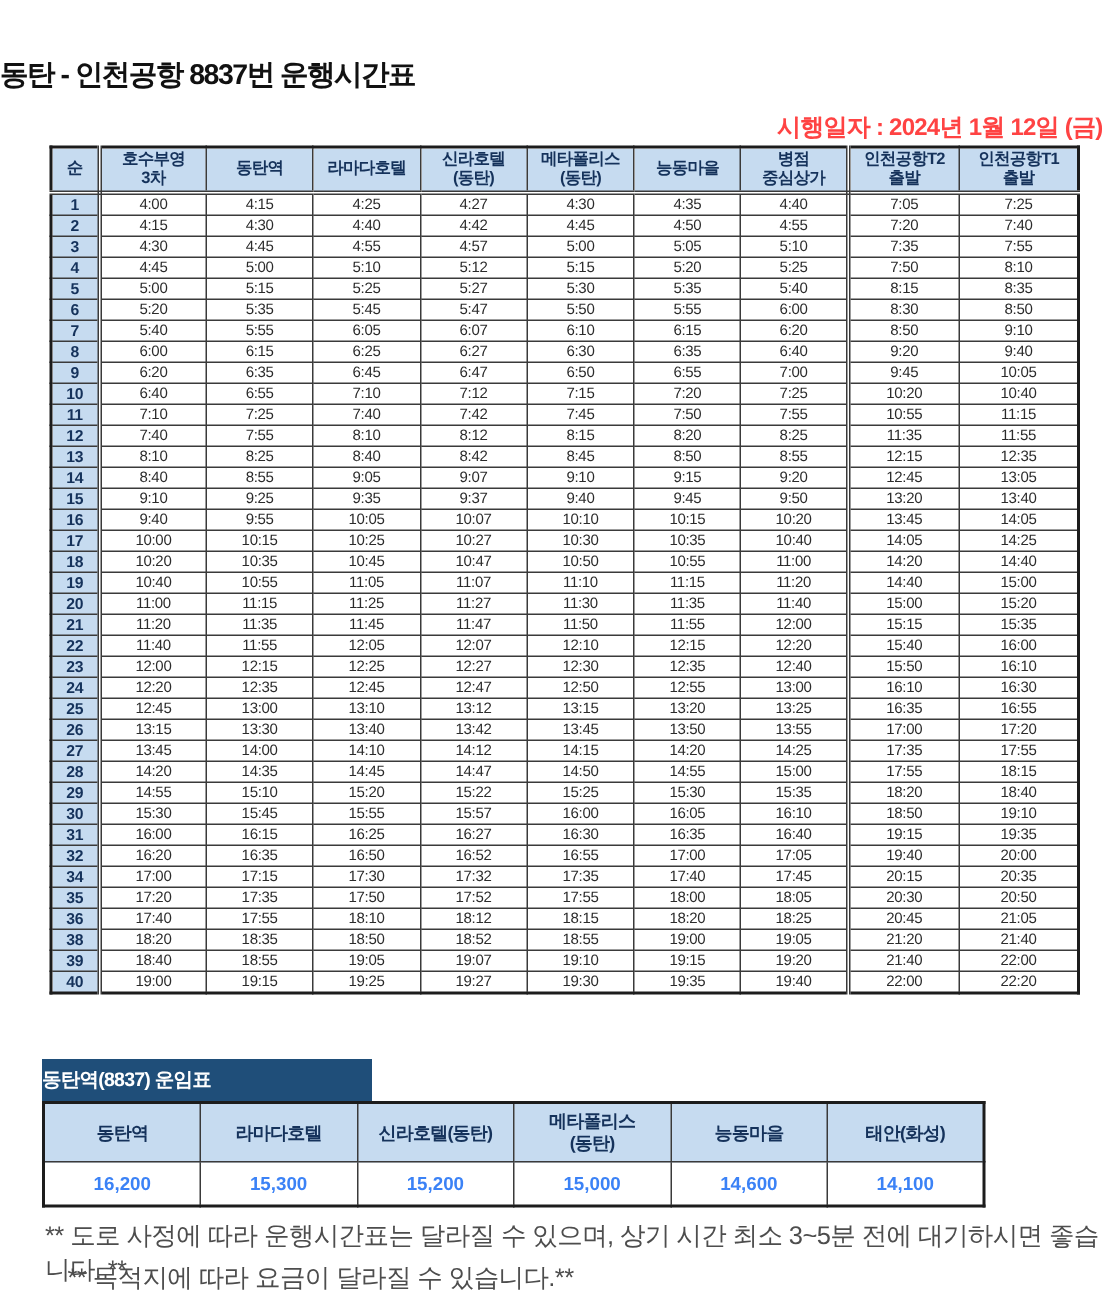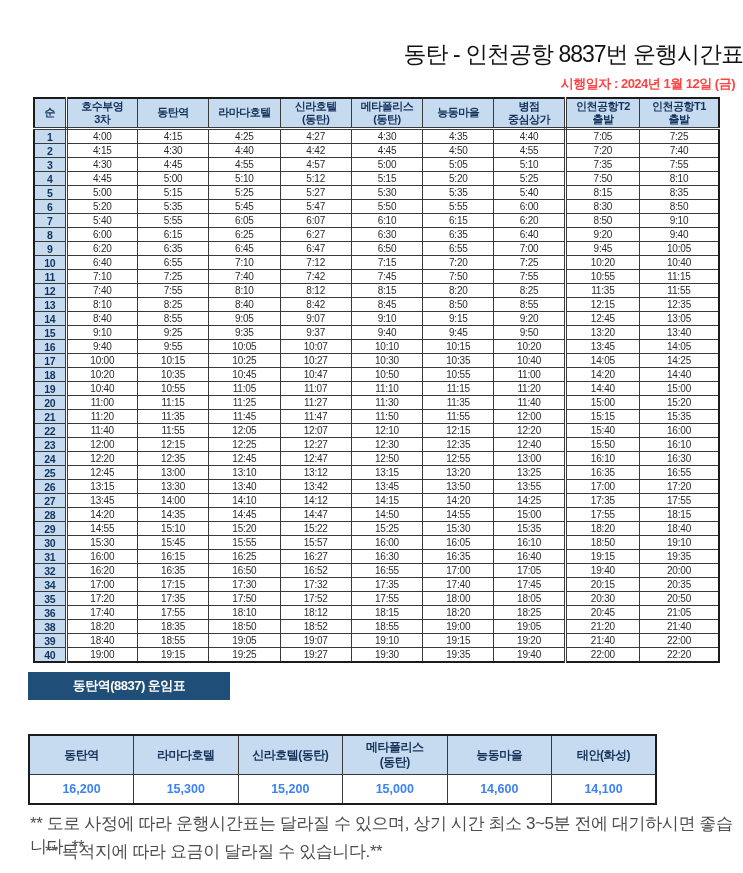--- a/index.html
+++ b/index.html
@@ -7,27 +7,27 @@
     width: 743px; height: 873px;
     background: #ffffff;
     font-family: "Liberation Sans", "DejaVu Sans", sans-serif;
     position: relative;
     overflow: hidden;
   }
   .page { position: relative; width: 743px; height: 873px; }
 
   .title {
     position: absolute; top: 24px; left: 0; width: 100%;
-    text-align: right;
-    font-size: 23px; font-weight: normal; color: #111;
+    text-align: left;
+    font-size: 19px; font-weight: bold; color: #111;
     letter-spacing: -1px;
   }
   .effective-date {
     position: absolute; top: 75px; right: 8px;
-    font-size: 13px; font-weight: bold; color: #ff4343;
+    font-size: 16px; font-weight: bold; color: #ff4343;
     letter-spacing: -0.5px;
   }
 
   
   table.timetable {
     position: absolute; left: 33px; top: 97px;
     width: 687px;
     border-collapse: collapse; table-layout: fixed;
     border: 2px solid #1c1c1c;
   }
@@ -53,24 +53,24 @@
   }
   table.timetable td:nth-child(1) {
     background: #c6dbf0;
     color: #15325b; font-weight: bold; font-size: 10.5px;
   }
   table.timetable th:nth-child(1), table.timetable td:nth-child(1) { border-right: 3px double #3a3a3a; }
   table.timetable th:nth-child(8), table.timetable td:nth-child(8) { border-right: 3px double #3a3a3a; }
 
   
   .fare-band {
-    position: absolute; left: 28px; top: 672px;
-    width: 202px; height: 28px; line-height: 28px;
+    position: absolute; left: 28px; top: 706px;
+    width: 220px; height: 28px; line-height: 28px;
     background: #1f4e79; color: #ffffff;
-    font-size: 13px; font-weight: bold; text-align: center;
+    font-size: 13px; font-weight: bold; text-align: left;
     letter-spacing: -0.5px;
   }
   table.faretable {
     position: absolute; left: 28px; top: 734px;
     width: 629px;
     border-collapse: collapse; table-layout: fixed;
     border: 2px solid #1c1c1c;
   }
   table.faretable th, table.faretable td {
     border: 1px solid #3a3a3a;

